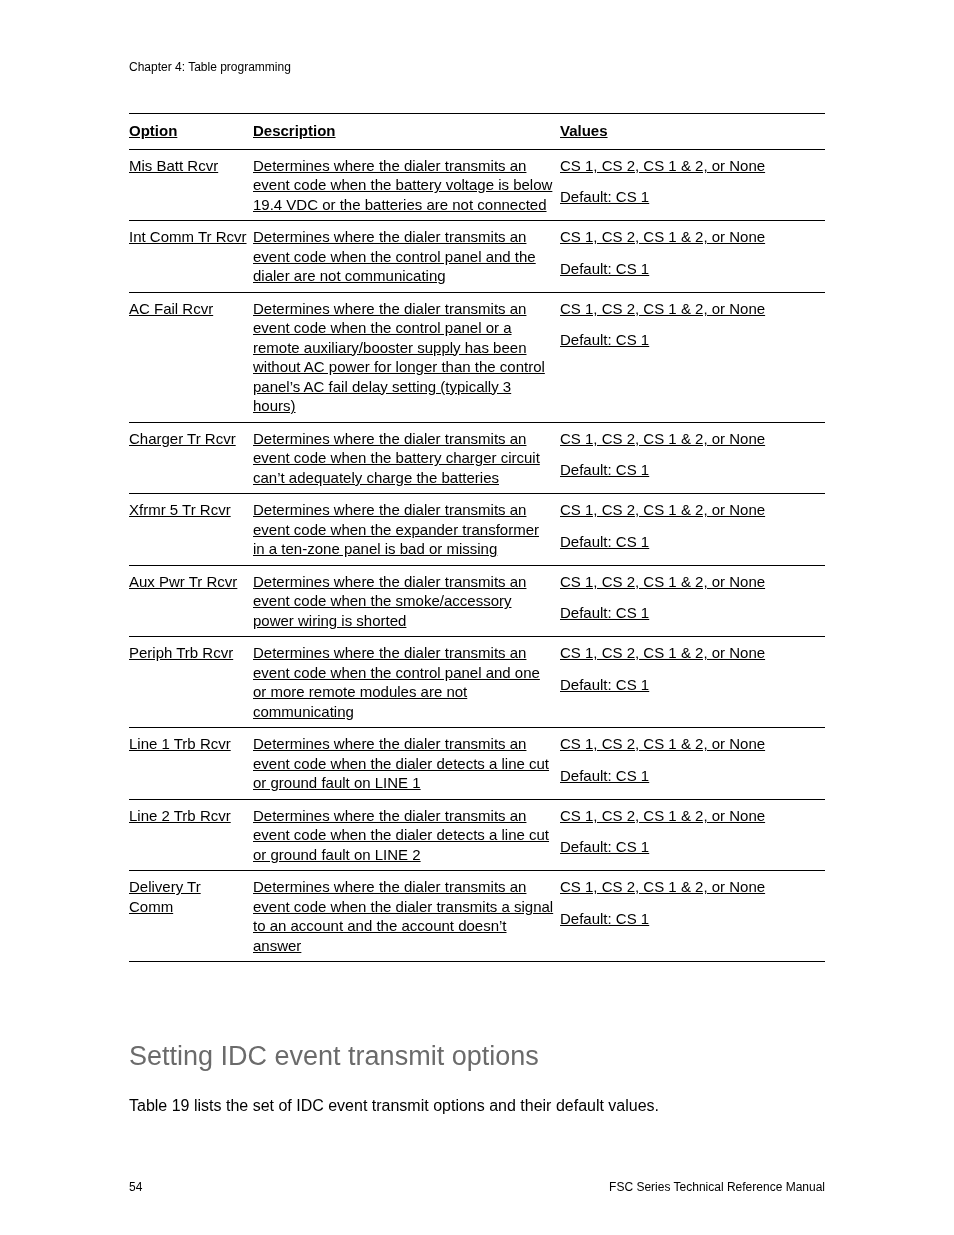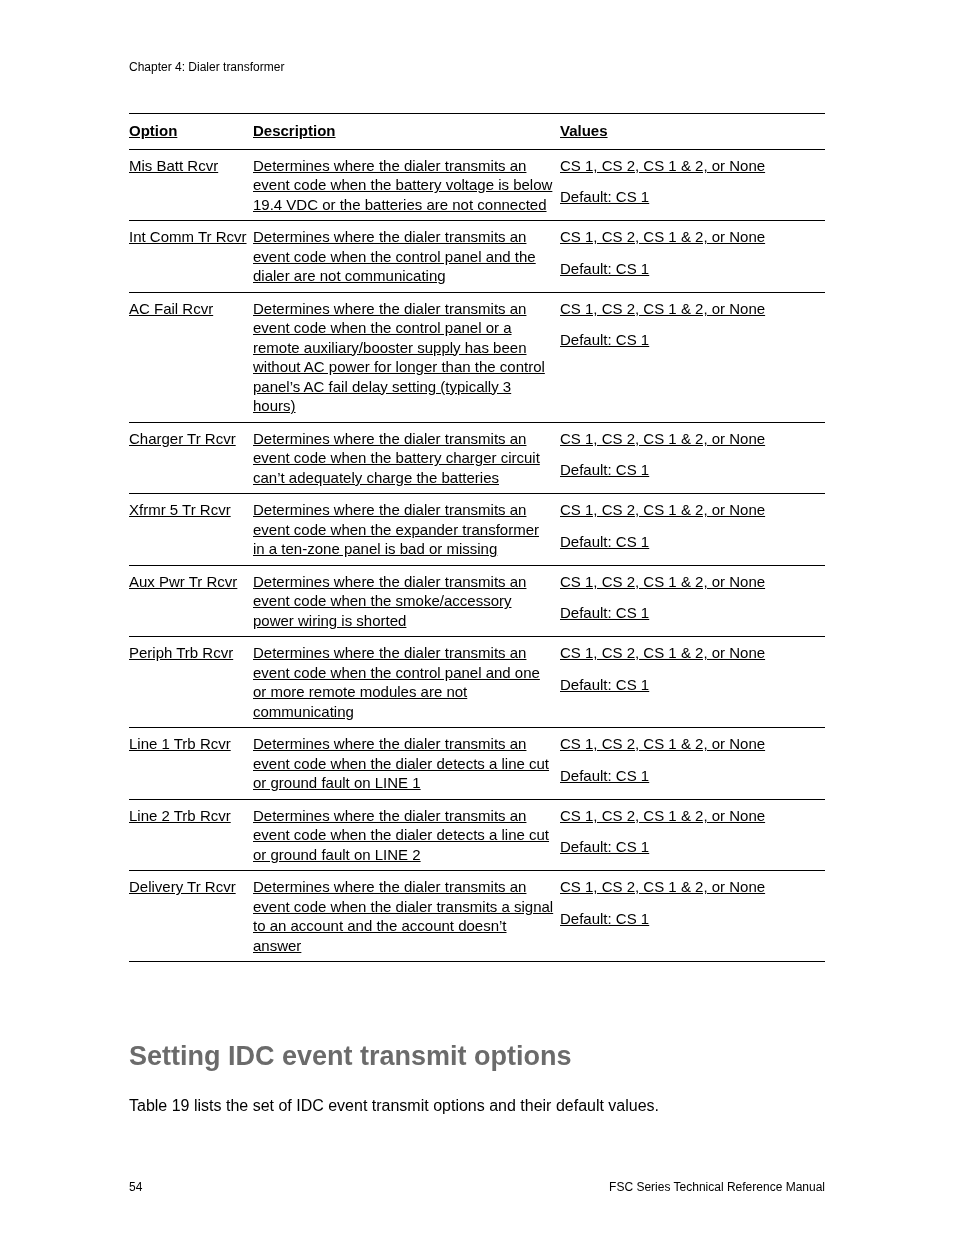--- a/index.html
+++ b/index.html
@@ -52,21 +52,21 @@
   }
   .col-option   { width: 124px; }
   .col-desc     { width: 307px; }
   .col-values   { width: auto; }
   .values-default {
     display: block;
     margin-top: 12px;
   }
   h1.section-heading {
     font-size: 27px;
-    font-weight: bold;
+    font-weight: normal;
     color: #6b6b6b;
     margin: 78px 0 22px 0;
   }
   .section-intro {
     font-size: 16px;
     margin-bottom: 12px;
   }
   .footer {
     position: absolute;
     bottom: 40px;
@@ -75,21 +75,21 @@
     font-size: 12px;
     display: flex;
     justify-content: space-between;
   }
 </style>
 </head>
 <body>
 
 <div class="page">
 
-  <div class="chapter-header">Chapter 4: Dialer transformer</div>
+  <div class="chapter-header">Chapter 4: Table programming</div>
 
   <table class="options">
     <colgroup>
       <col class="col-option">
       <col class="col-desc">
       <col class="col-values">
     </colgroup>
     <thead>
       <tr>
         <th>Option</th>
@@ -138,21 +138,21 @@
           <td>Line 1 Trb Rcvr</td>
           <td>Determines where the dialer transmits an event code when the dialer detects a line cut or ground fault on LINE 1</td>
           <td><span>CS 1, CS 2, CS 1 &amp; 2, or None</span><span class="values-default">Default: CS 1</span></td>
         </tr>
         <tr>
           <td>Line 2 Trb Rcvr</td>
           <td>Determines where the dialer transmits an event code when the dialer detects a line cut or ground fault on LINE 2</td>
           <td><span>CS 1, CS 2, CS 1 &amp; 2, or None</span><span class="values-default">Default: CS 1</span></td>
         </tr>
         <tr>
-          <td>Delivery Tr Rcvr</td>
+          <td>Delivery Tr Comm</td>
           <td>Determines where the dialer transmits an event code when the dialer transmits a signal to an account and the account doesn’t answer</td>
           <td><span>CS 1, CS 2, CS 1 &amp; 2, or None</span><span class="values-default">Default: CS 1</span></td>
         </tr>
       </tbody>
   </table>
 
   <h1 class="section-heading">Setting IDC event transmit options</h1>
 
   <p class="section-intro">Table 19 lists the set of IDC event transmit options and their default values.</p>
 

